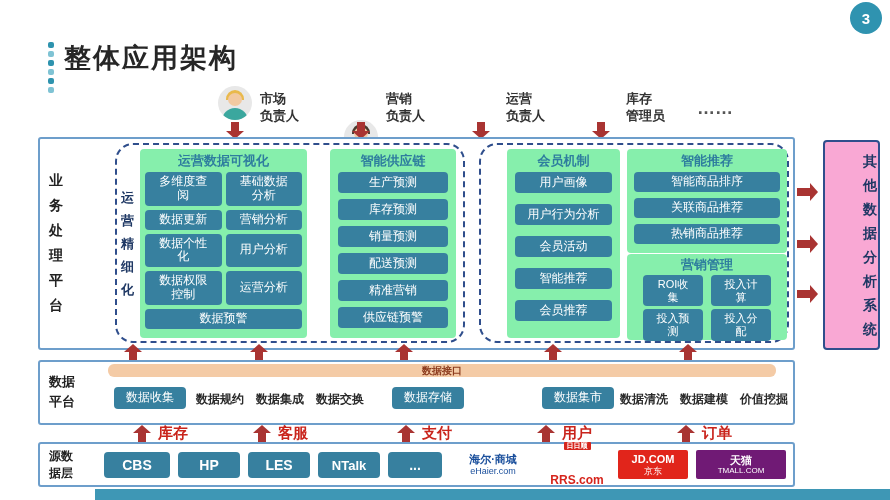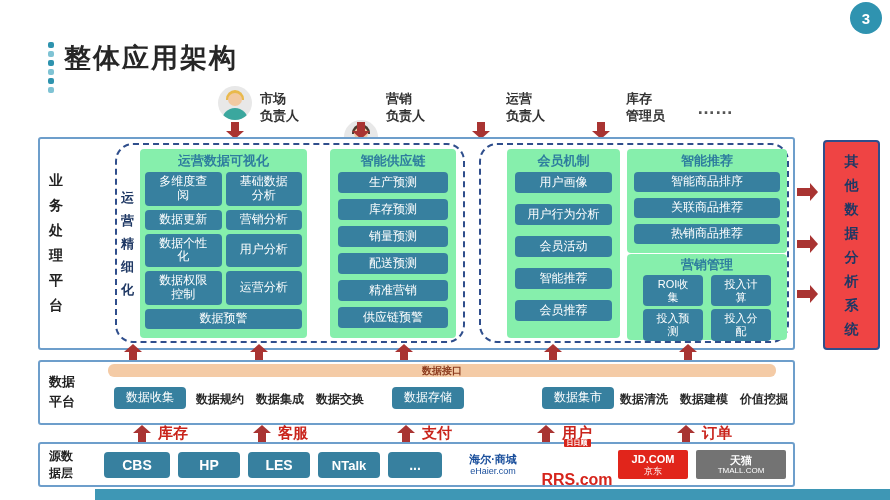--- a/index.html
+++ b/index.html
@@ -55,37 +55,37 @@
   .vstack { display:flex; flex-direction:column; }
   .supply .vstack   { gap:6px;  padding:0 8px;border-radius:28px; }
   .supply .btn      { height:21px; }
   .member .vstack   { gap:11px; padding:0 8px; }
   .member .btn      { height:21px; }
   .recommend .vstack{ gap:6px;  padding:0 7px; }
   .recommend .btn   { height:20px; }
   .gridm { display:grid; grid-template-columns:60px 60px; gap:3px 8px; justify-content:center; }
   .gridm .btn { font-size:11px; padding:3px 10px; min-height:30px; }
 
-  .other-box { border:2px solid #2F4E8C; border-radius:4px; background:#ef4444; display:flex; align-items:center; justify-content:center; }
+  .other-box { border:2px solid #2F4E8C; border-radius:4px; background:#f9a8d4; display:flex; align-items:center; justify-content:flex-end; }
   .other-box span { width:16px; font-size:14px; font-weight:bold; color:#1F3864; line-height:24px; text-align:center; word-break:break-all; }
 
   .iface-bar { background:#F4CBA6; border-radius:6px; font-size:10px; line-height:13px; font-weight:bold;
                color:#8C3B1E; text-align:center; }
   .desc-text { font-size:12px; font-weight:bold; color:#2B2B2B; }
   .flow-label { font-size:15px; font-weight:bold; color:#C9241C; }
 
   .src-btn { background:#37809F; color:#fff; border-radius:4px; display:flex; align-items:center; justify-content:center;
              font-size:14px; font-weight:bold; }
   .logo { display:flex; flex-direction:column; align-items:center; justify-content:center; line-height:1.15; border-radius:2px; background:#fff; }
   .logo .l1 { font-weight:bold; }
   .logo-haier { color:#1A4F9C; } .logo-haier .l1 { font-size:11px; } .logo-haier .l2 { font-size:9px; }
   .logo-rrs .l1 { font-size:7px; background:#D6251C; color:#fff; padding:0 3px; border-radius:1px; }
-  .logo-rrs .l2 { font-size:16px; font-weight:bold; color:#D6251C;margin-top:24px; }
+  .logo-rrs .l2 { font-size:12px; font-weight:bold; color:#D6251C;margin-top:24px; }
   .logo-jd { background:#E1251B; color:#fff; } .logo-jd .l1 { font-size:11px; } .logo-jd .l2 { font-size:9px; }
-  .logo-tmall { background:#737373; color:#fff; } .logo-tmall .l1 { font-size:11px; } .logo-tmall .l2 { font-size:8px; }
+  .logo-tmall { background:#701a75; color:#fff; } .logo-tmall .l1 { font-size:11px; } .logo-tmall .l2 { font-size:8px; }
 </style>
 </head>
 <body>
 
 <div class="abs page-circle" style="left:850px;top:2px;">3</div>
 
 <div class="abs dots" style="left:48px;top:42px;">
   <i></i>
     <i></i>
     <i></i>

